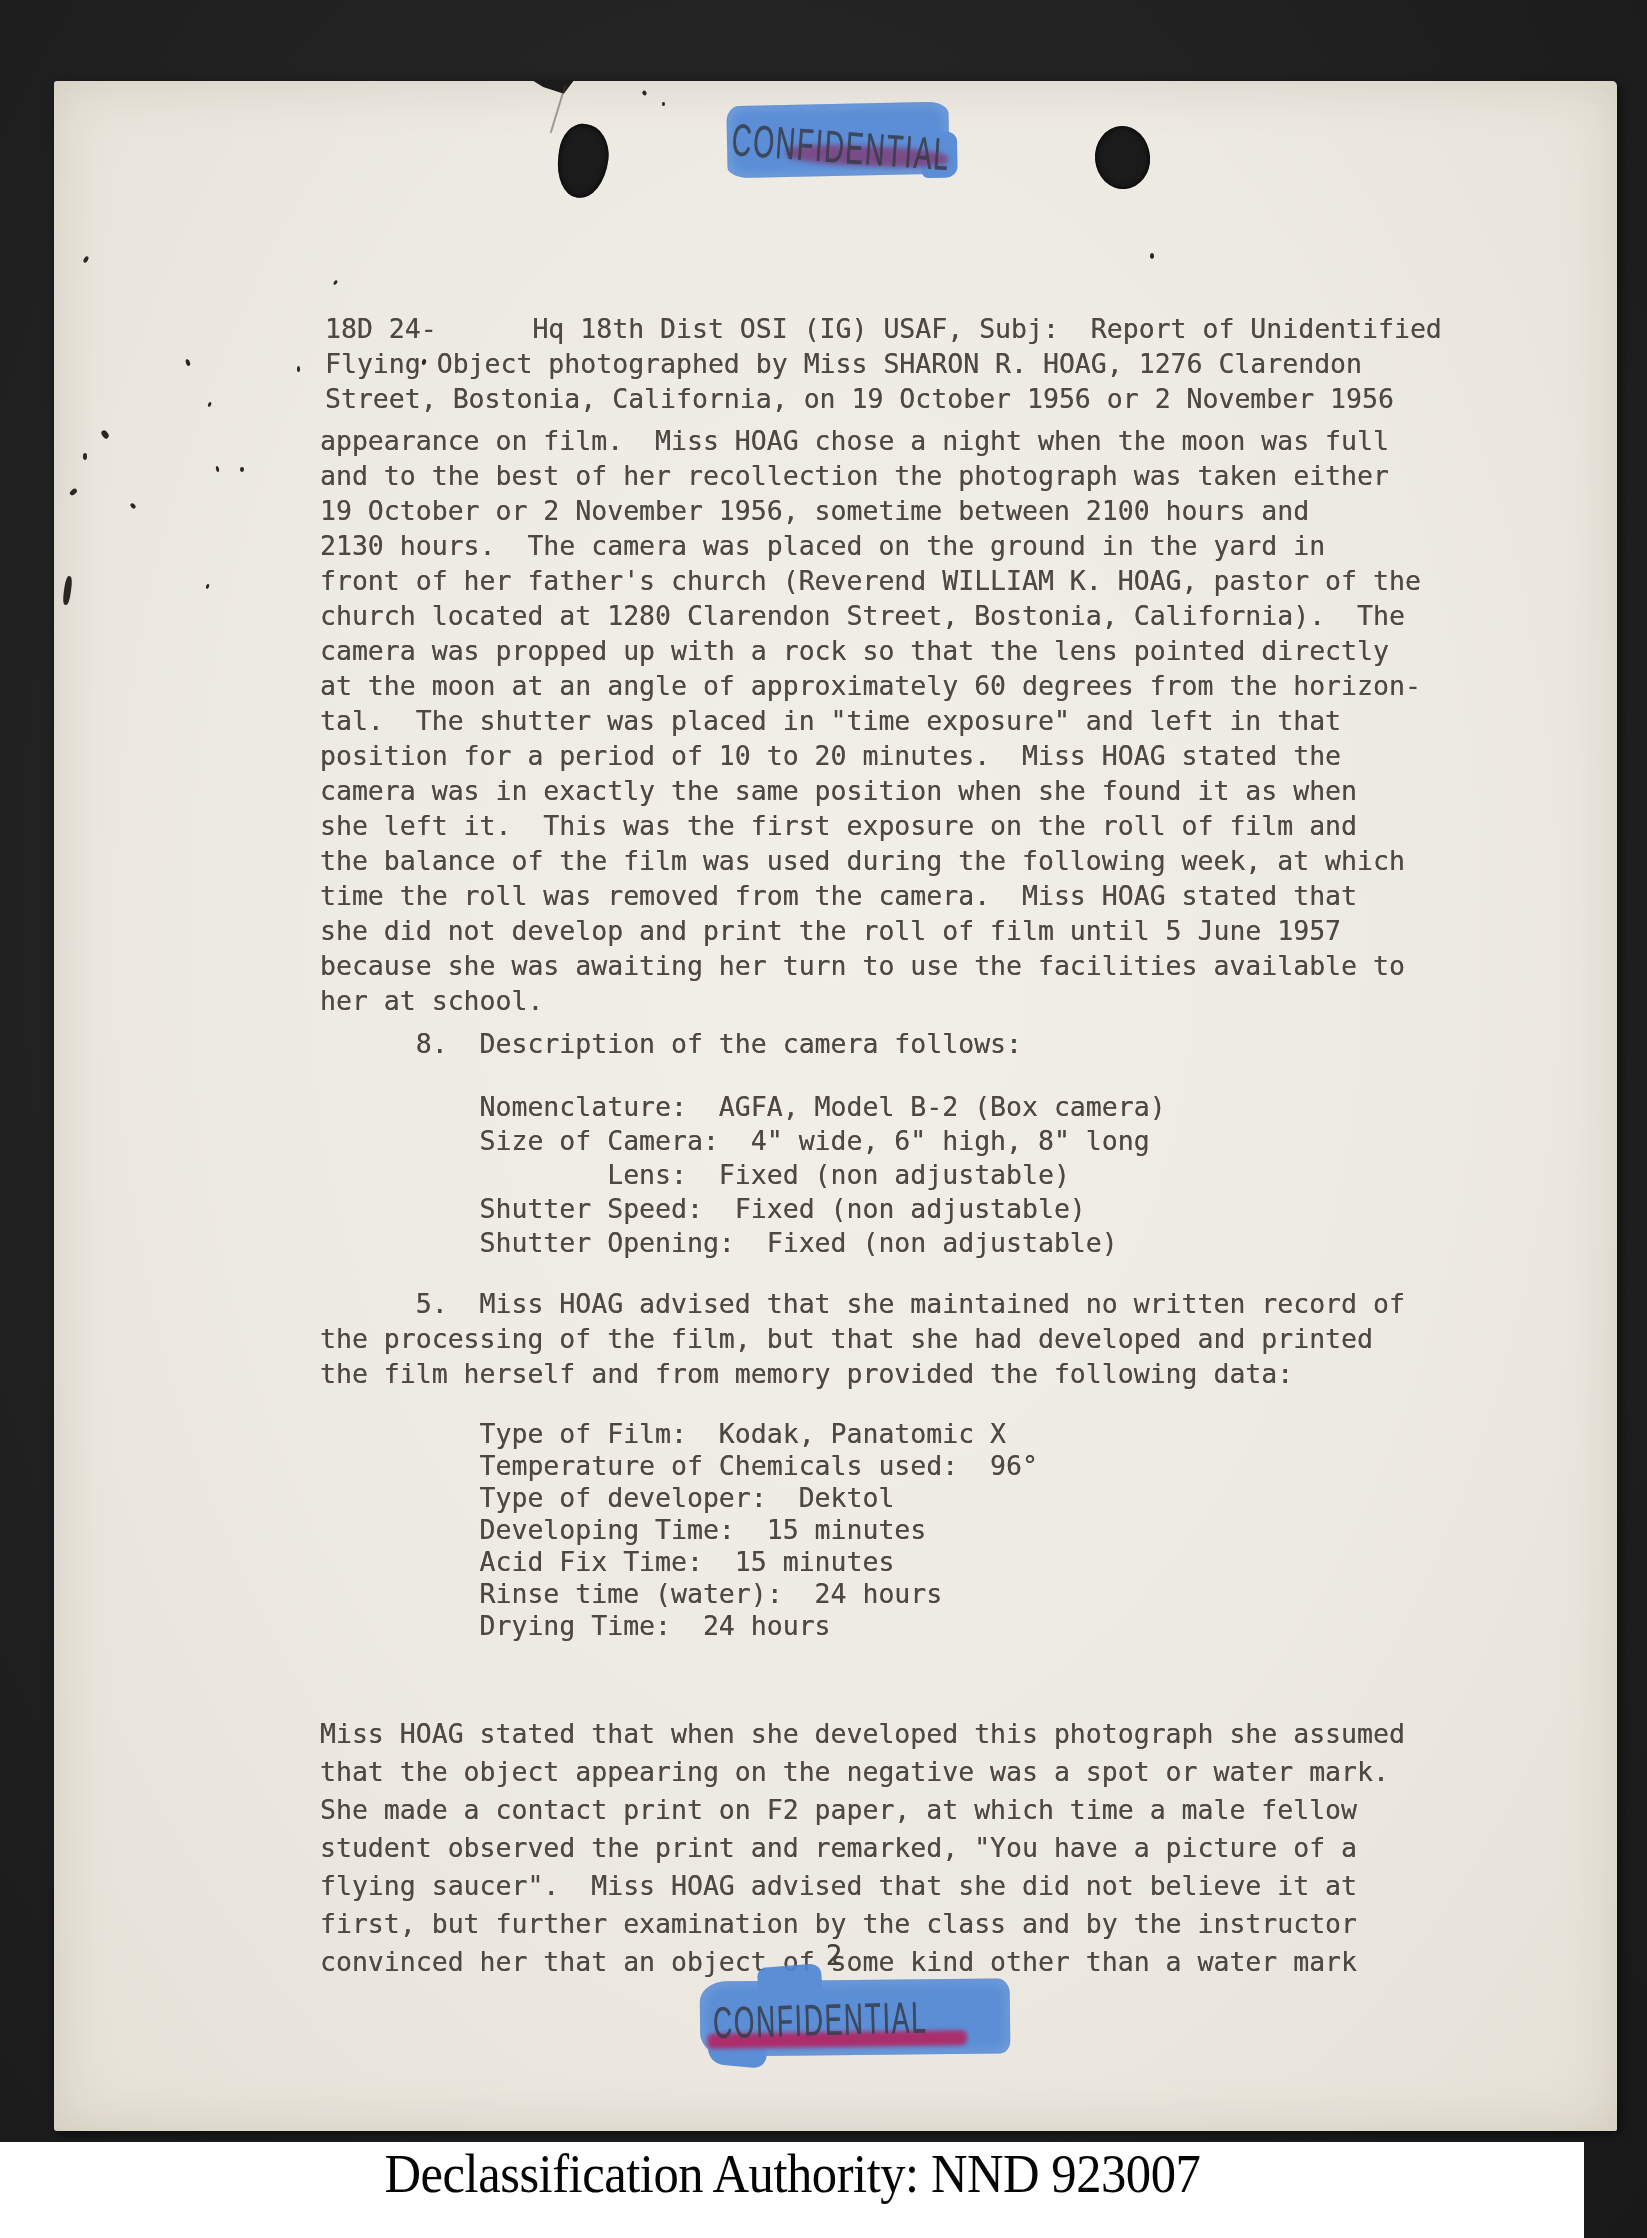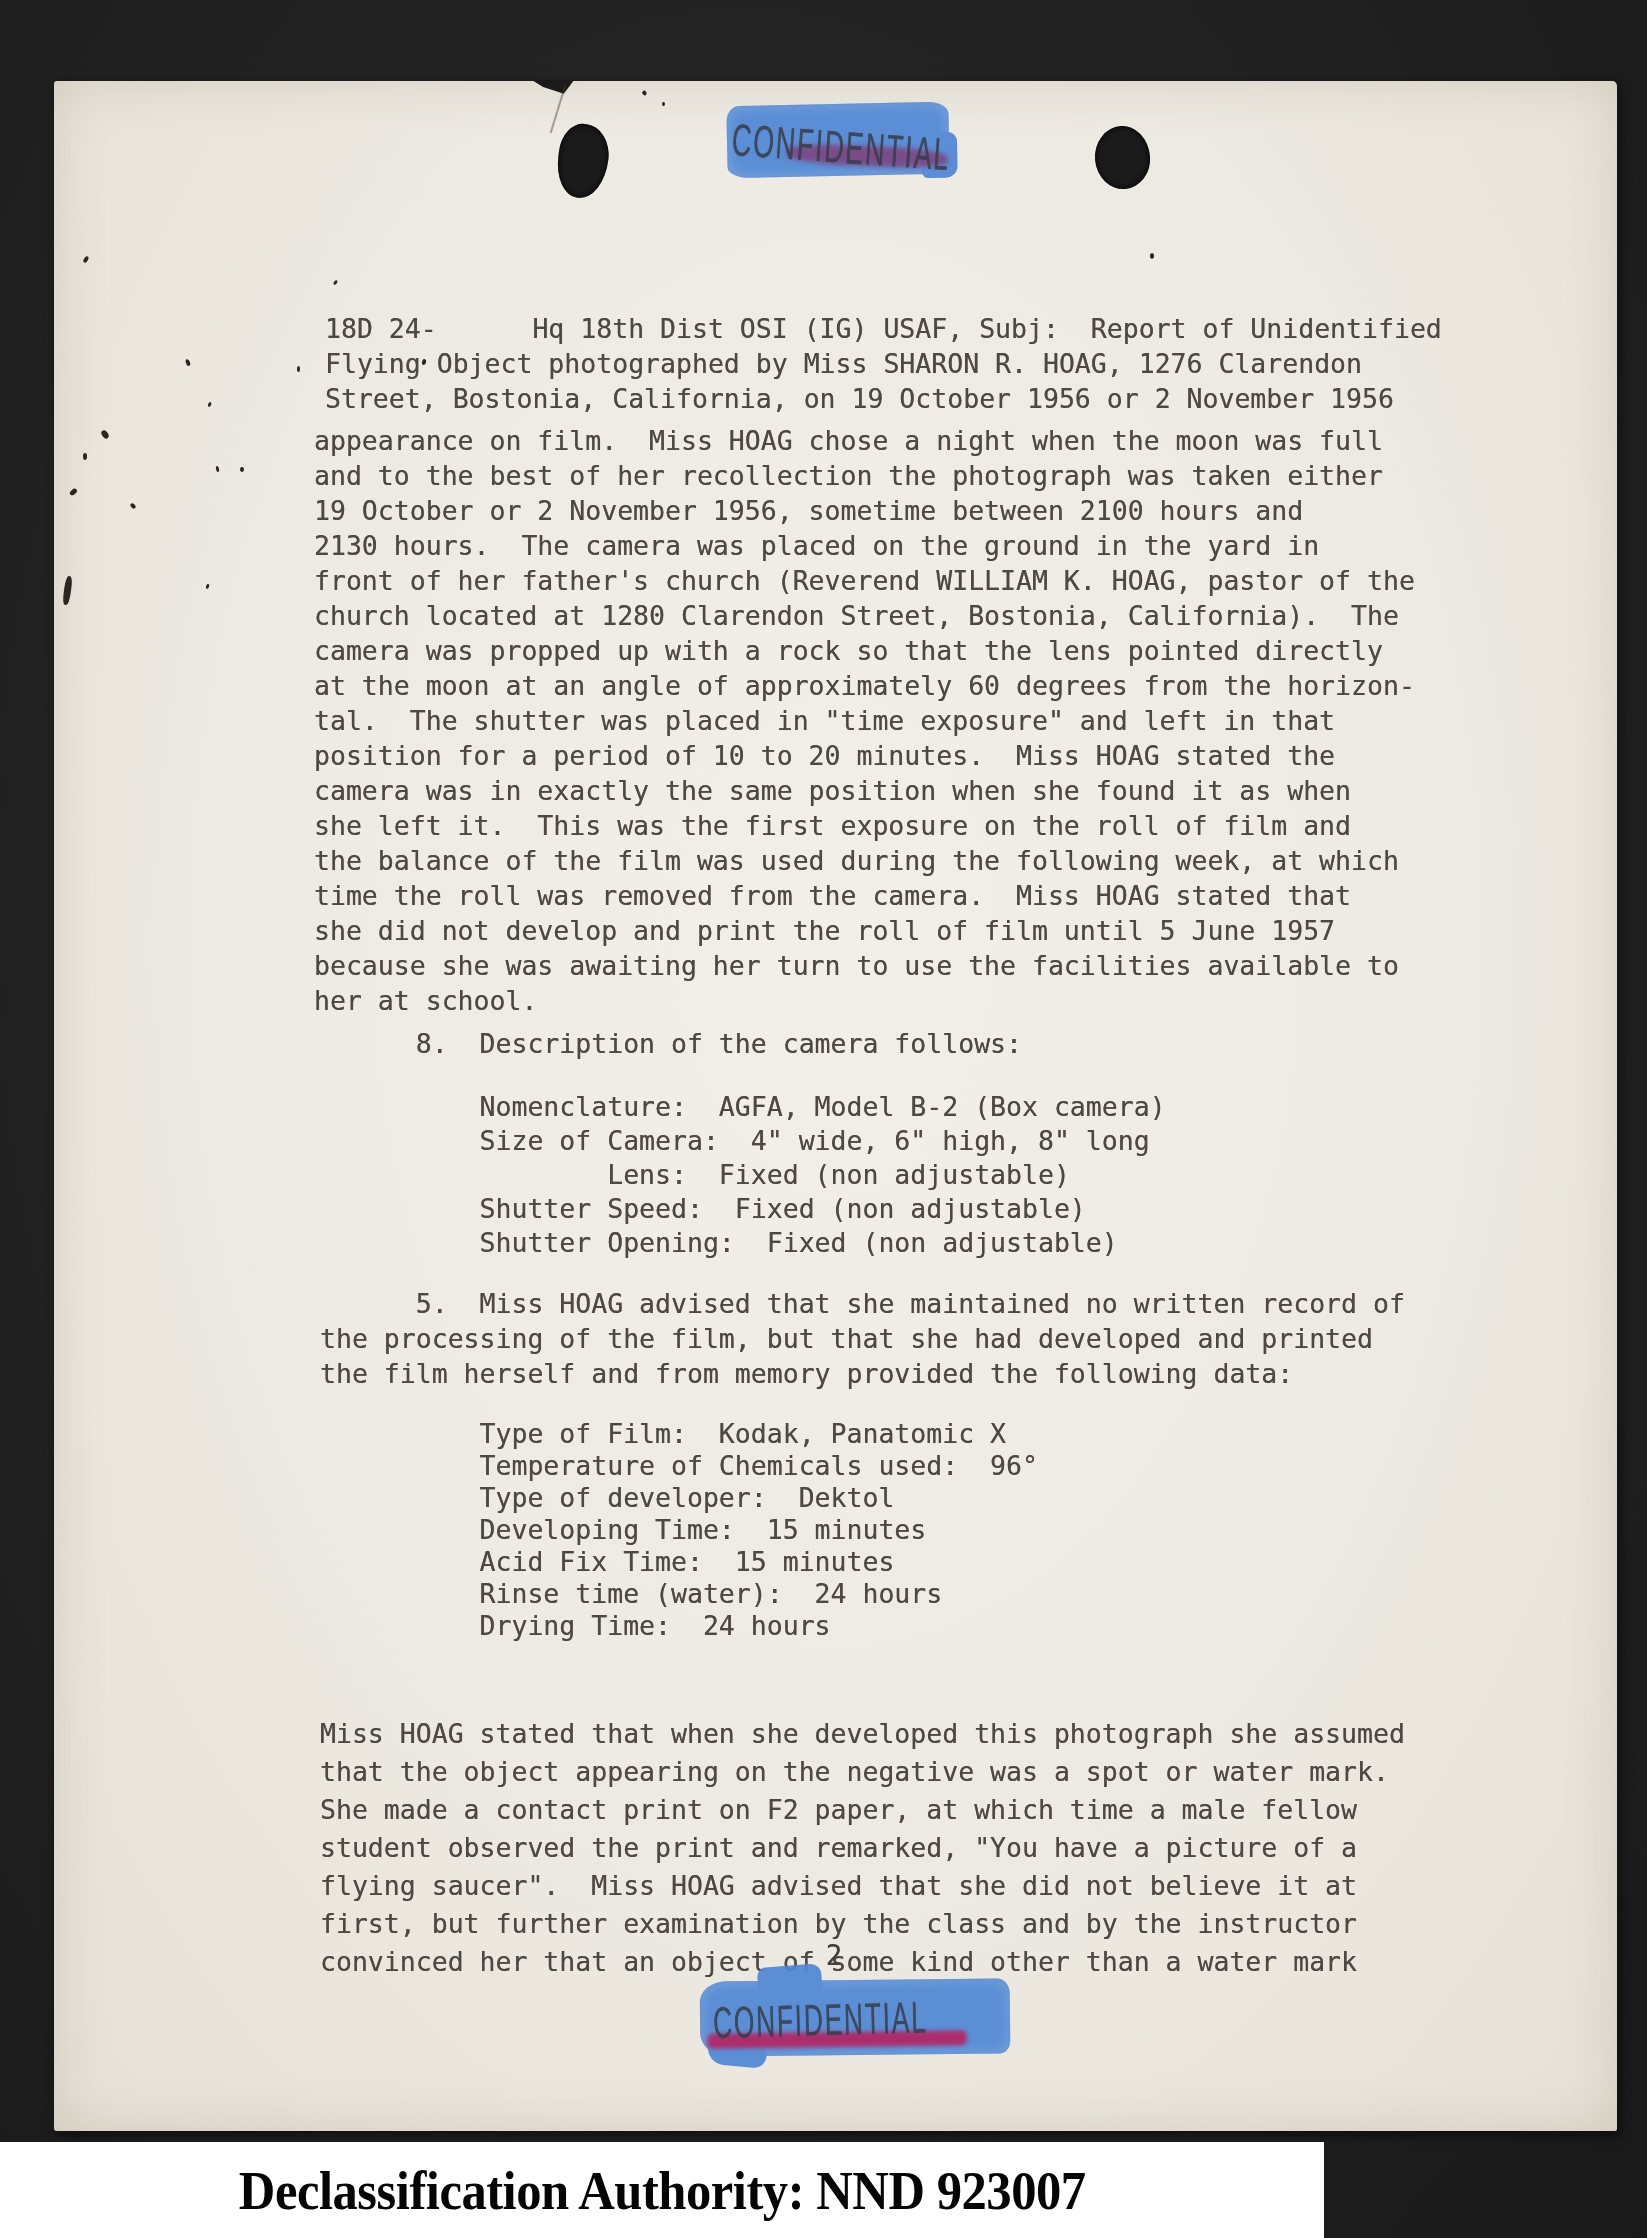--- a/index.html
+++ b/index.html
@@ -8,21 +8,21 @@
   
   .paper{position:absolute;left:54px;top:81px;width:1563px;height:2050px;
     background:radial-gradient(ellipse at 50% 42%, #f2efe9 0%, #edeae3 55%, #e6e1d7 100%);
     box-shadow:inset 0 0 54px rgba(110,95,65,.18), 2.9px 3.9px 10.8px rgba(0,0,0,.55);
     border-radius:2.9px 4.9px 2px 2.9px;}
   
   .tw{position:absolute;margin:16px;font-family:"DejaVu Sans Mono","Liberation Mono",monospace;
     font-size:26.5px;color:#4e4742;white-space:pre;letter-spacing:0;
     text-shadow:0 0 0.6px rgba(78,71,66,.55), 0.2px 0.2px 0 rgba(78,71,66,.25);}
   .tw-header{left:255px;top:214px;line-height:35px;}
-  .tw-para1{left:244px;top:326px;line-height:35px;}
+  .tw-para1{left:250px;top:326px;line-height:35px;}
   .tw-item4-heading{left:250px;top:929px;line-height:35px;}
   .tw-camera{left:250px;top:993px;line-height:34px;}
   .tw-item5{left:250px;top:1189px;line-height:35px;}
   .tw-film{left:250px;top:1321px;line-height:32px;}
   .tw-closing{left:250px;top:1618px;line-height:38px;}
   .page-num{position:absolute;left:741px;top:1858px;width:78px;text-align:center;
     font-family:"DejaVu Sans Mono","Liberation Mono",monospace;font-size:27.5px;color:#46403b;
     text-shadow:0 0 0.5px rgba(70,64,59,.5);}
   
   .hole{position:absolute;background:#1c1b1b;box-shadow:inset 0 0 6.9px #000;}
@@ -53,22 +53,22 @@
   .stamp-bottom .stamp-blob::before{content:"";position:absolute;left:58px;top:-14.7px;width:64px;height:25.5px;
     background:inherit;border-radius:8.8px 10.8px 3.9px 4.9px;transform:rotate(-4deg);}
   .stamp-bottom .stamp-blob::after{content:"";position:absolute;left:6.9px;bottom:-9.8px;width:59px;height:19.6px;
     background:inherit;border-radius:3.9px 6.9px 14.7px 19.6px;transform:rotate(6deg);}
   .stamp-bottom .stamp-text{left:12.8px;top:17.7px;font-size:44px;transform:rotate(-1.5deg) scaleX(.6);}
   .stamp-streak-red{position:absolute;left:6.9px;top:52px;width:260px;height:14.7px;background:#c2134e;
     border-radius:5.9px;filter:blur(2px);opacity:.78;transform:rotate(-.8deg);}
   
   .speck{position:absolute;background:#2c2620;border-radius:50%;}
   
-  .declass-band{position:absolute;left:0;top:2142px;width:1324px;height:97px;background:#ffffff;
-    display:flex;align-items:center;justify-content:center;font-weight:bold;}
+  .declass-band{position:absolute;left:0;top:2142px;width:1584px;height:97px;background:#ffffff;
+    display:flex;align-items:flex-start;justify-content:center;}
   .declass-text{font-family:"Liberation Serif","DejaVu Serif",serif;font-size:55px;color:#050505;
     transform:scaleX(.92);letter-spacing:-0.5px;white-space:nowrap;}
 </style>
 </head>
 <body>
 
 <div class="canvas">
 
   <div class="paper">
 

